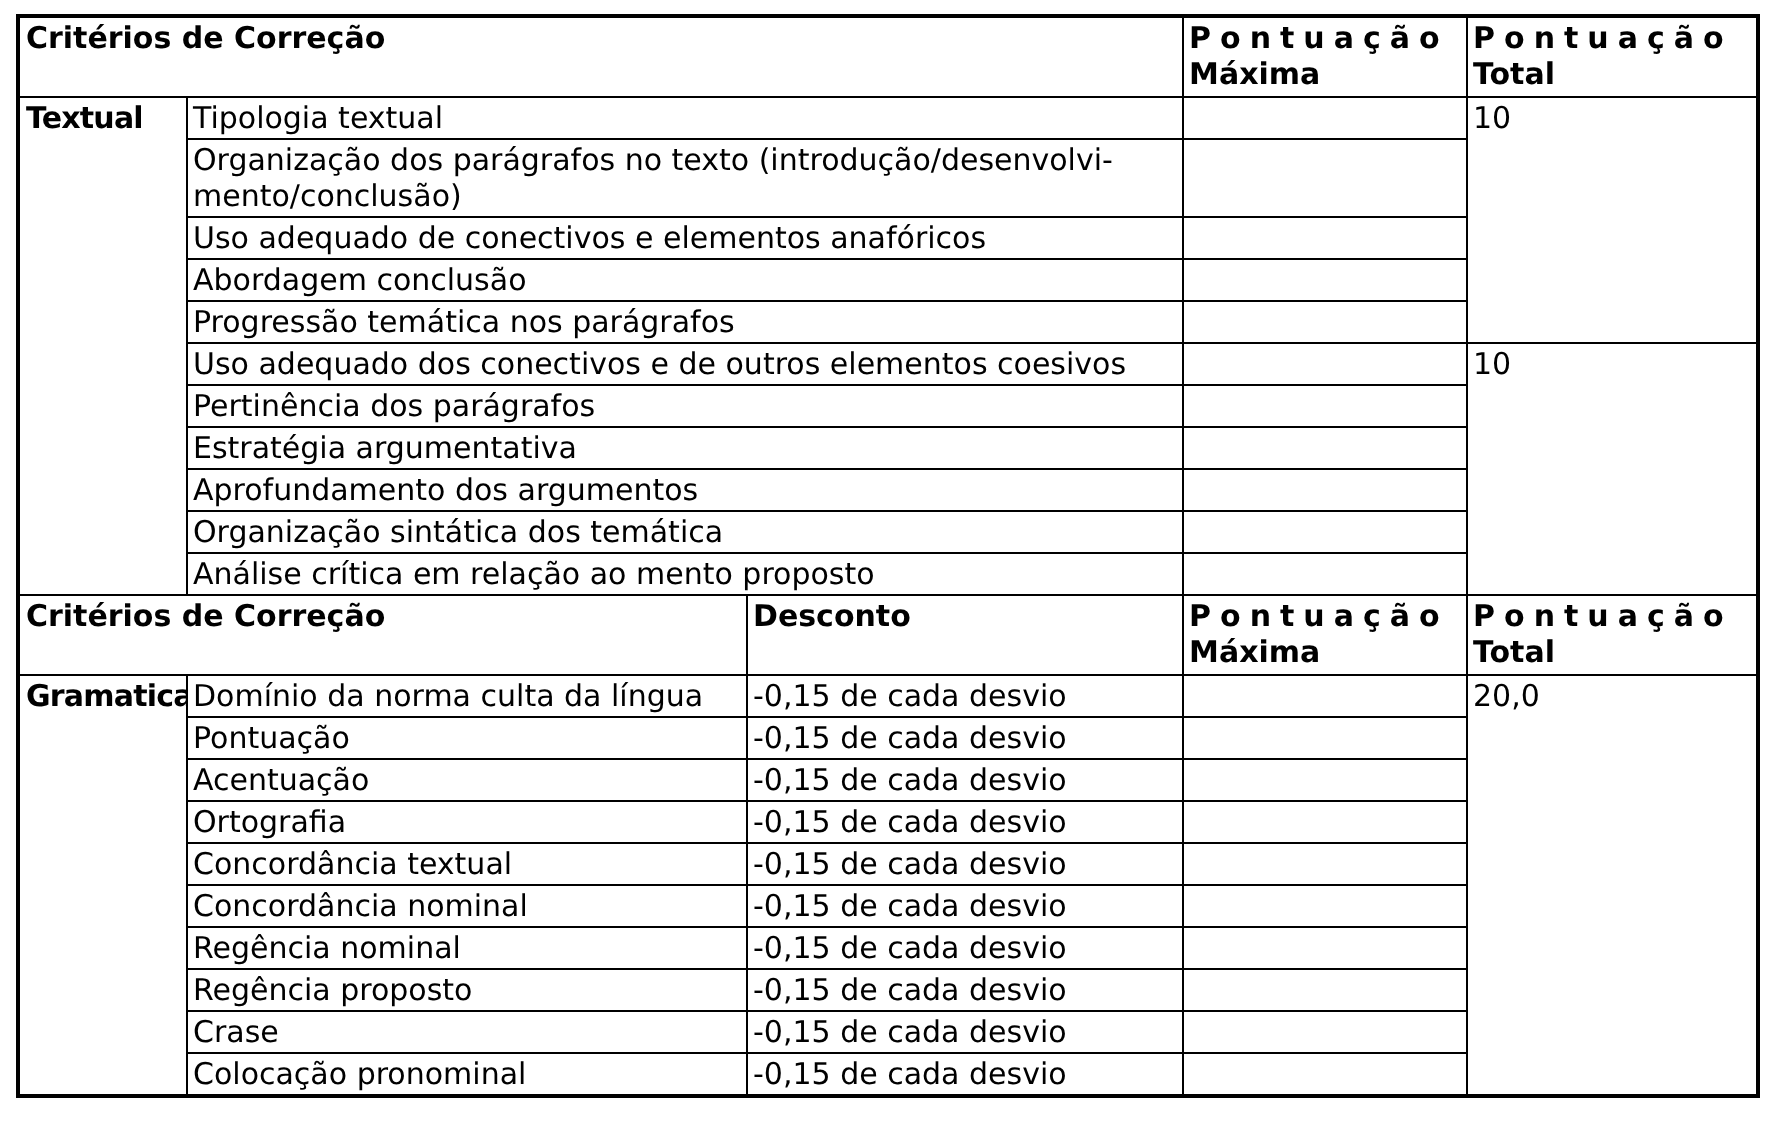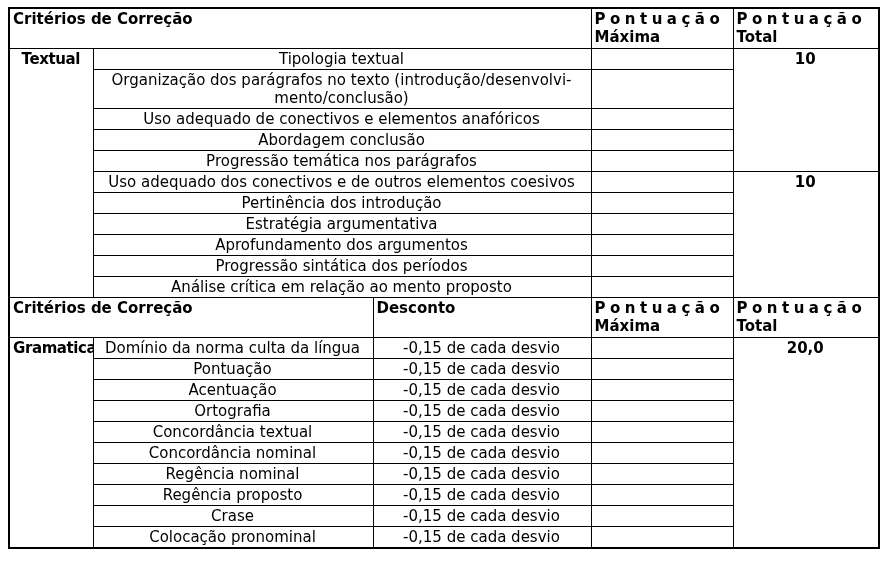--- a/index.html
+++ b/index.html
@@ -28,34 +28,34 @@
     line-height: 18px;
     vertical-align: top;
     overflow: hidden;
   }
   col.c-cat   { width: 84px;  }
   col.c-crit  { width: 280px; }
   col.c-desc  { width: 218px; }
   col.c-max   { width: 142px; }
   col.c-tot   { width: 146px; }
 
-  tr.row { height: 21px; text-align: center; }
+  tr.row { height: 21px; }
   tr.hdr { height: 40px; }
 
   td.hdr-cell { font-weight: bold; }
   .spaced { letter-spacing: 0.30em; white-space: nowrap; }
 
   td.cat {
     font-weight: bold;
     letter-spacing: -0.4px;
     padding-left: 2px;
     padding-right: 1px;
   }
   td.total {
-    font-weight: bold;
+    font-weight: normal;
   }
   td.max, td.desc, td.critx { }
 </style>
 </head>
 <body>
 
 <div class="page">
   <table class="crit">
     <colgroup>
       <col class="c-cat">
@@ -99,33 +99,33 @@
     <tr class="row">
       <td class="critx" colspan="2">Progressão temática nos parágrafos</td>
       <td class="max"></td>
     </tr>
     <tr class="row">
       <td class="critx" colspan="2">Uso adequado dos conectivos e de outros elementos coesivos</td>
       <td class="max"></td>
       <td class="total" rowspan="6">10</td>
     </tr>
     <tr class="row">
-      <td class="critx" colspan="2">Pertinência dos introdução</td>
+      <td class="critx" colspan="2">Pertinência dos parágrafos</td>
       <td class="max"></td>
     </tr>
     <tr class="row">
       <td class="critx" colspan="2">Estratégia argumentativa</td>
       <td class="max"></td>
     </tr>
     <tr class="row">
       <td class="critx" colspan="2">Aprofundamento dos argumentos</td>
       <td class="max"></td>
     </tr>
     <tr class="row">
-      <td class="critx" colspan="2">Progressão sintática dos períodos</td>
+      <td class="critx" colspan="2">Organização sintática dos temática</td>
       <td class="max"></td>
     </tr>
     <tr class="row">
       <td class="critx" colspan="2">Análise crítica em relação ao mento proposto</td>
       <td class="max"></td>
     </tr>
 
     <tr class="hdr">
       <td class="hdr-cell" colspan="2">Critérios de Correção</td>
       <td class="hdr-cell">Desconto</td>

